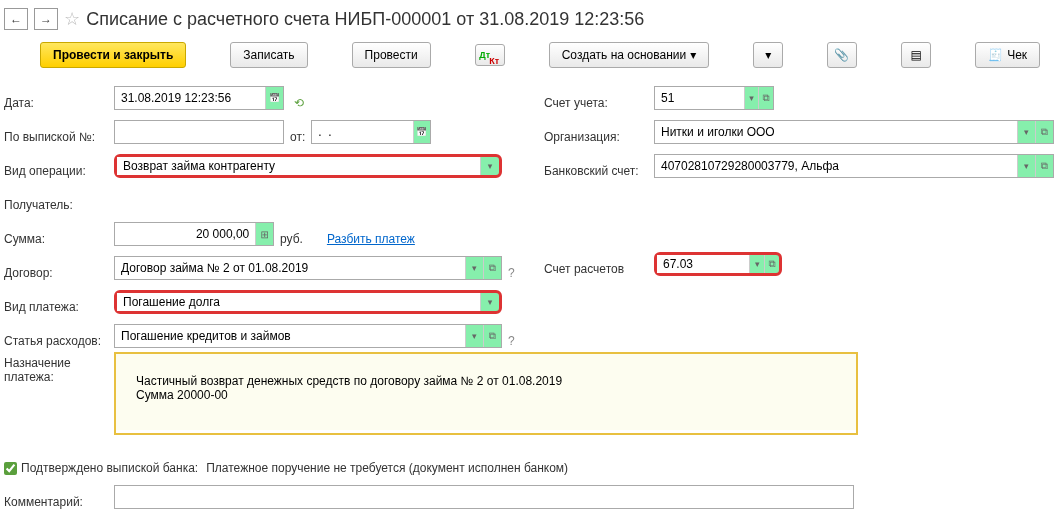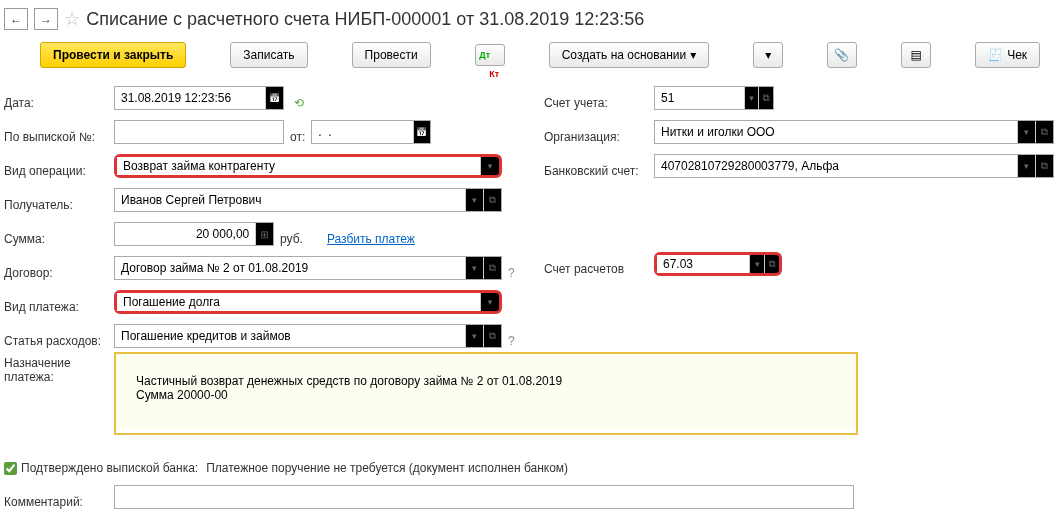--- a/index.html
+++ b/index.html
@@ -6,25 +6,25 @@
 body { font-family: Arial, sans-serif; font-size: 12px; color: #333; background: #fff; padding: 4px; }
 .titlebar { display: flex; align-items: center; gap: 6px; padding: 4px 0 8px; }
 .nav-btn { width: 24px; height: 22px; border: 1px solid #999; background: #fff; display: inline-flex; align-items: center; justify-content: center; cursor: pointer; font-size: 12px; }
 .star { color: #bbb; font-size: 18px; }
 .title { font-size: 18px; font-weight: normal; }
 .toolbar { display: flex; gap: 8px; align-items: center; padding: 4px 0 12px; border-bottom: none; }
 .btn { border: 1px solid #aaa; background: linear-gradient(#fff,#e9e9e9); padding: 5px 12px; border-radius: 3px; font-size: 12px; cursor: pointer; display: inline-flex; align-items: center; gap: 4px; margin-left: 36px; }
 .btn-primary { background: linear-gradient(#ffe75e,#ffcf00); border-color: #c9a800; font-weight: bold; }
 .btn-icon { width: 30px; justify-content: center; padding: 5px; }
 .dkt { font-size: 9px; font-weight: bold; font-family: sans-serif; }
-.dkt .d { color: #0a0; } .dkt .k { color: #c00; position: relative; top:19px; left:-1px;}
+.dkt .d { color: #0a0; } .dkt .k { color: #c00; position: relative; top:6px; left:-1px;}
 .form { display: grid; grid-template-columns: 540px 530px; gap: 0; }
 .row { display: flex; align-items: flex-end; min-height: 30px; margin-bottom: 4px; }
 .label { width: 110px; flex-shrink: 0; font-size: 12px; }
-.fld { display: inline-flex; border: 1px solid #aaa; background: #000000; height: 24px; align-items: stretch; }
+.fld { display: inline-flex; border: 1px solid #aaa; background: #86efac; height: 24px; align-items: stretch; }
 .fld input { border: none; outline: none; padding: 0 6px; font-size: 12px; width: 100%; }
 .fld-part { border-left: 1px solid #ccc; width: 20px; display: inline-flex; align-items: center; justify-content: center; cursor: pointer; font-size: 10px; color: #666; }
 .fld-dd::after { content: "▾"; font-size: 9px; color: #666; }
 .fld-ext::after { content: "⧉"; font-size: 10px; color: #666; }
 .fld-cal::after { content: "📅"; font-size: 9px; filter: grayscale(1); }
 .link { color: #0066cc; text-decoration: underline; cursor: pointer; }
 .hl-red { border: 3px solid #d33; border-radius: 6px; }
 .hl-yellow { border: 2px solid #e8c040; }
 .q { color: #888; margin-left: 6px; cursor: pointer; }
 .chk { accent-color: #5a9f3c; margin-right: 4px; }
@@ -83,25 +83,20 @@
     </div>
     <div class="row">
       <span class="label">Вид операции:</span>
       <span class="fld hl-red" style="width:388px">
         <input value="Возврат займа контрагенту" style="">
         <span class="fld-part fld-dd"></span>
       </span>
     </div>
     <div class="row">
       <span class="label">Получатель:</span>
-      <span class="fld" style="width:388px">
-        <input value="Иванов Сергей Петрович" style="">
-        <span class="fld-part fld-dd"></span>
-        <span class="fld-part fld-ext"></span>
-      </span>
     </div>
     <div class="row">
       <span class="label">Сумма:</span>
       <span class="fld" style="width:160px">
         <input style="text-align: right;" value="20 000,00">
         <span class="fld-part">⊞</span>
       </span>
       <span class="cur">руб.</span>
       <span class="link" style="margin-left:24px">Разбить платеж</span>
     </div>

